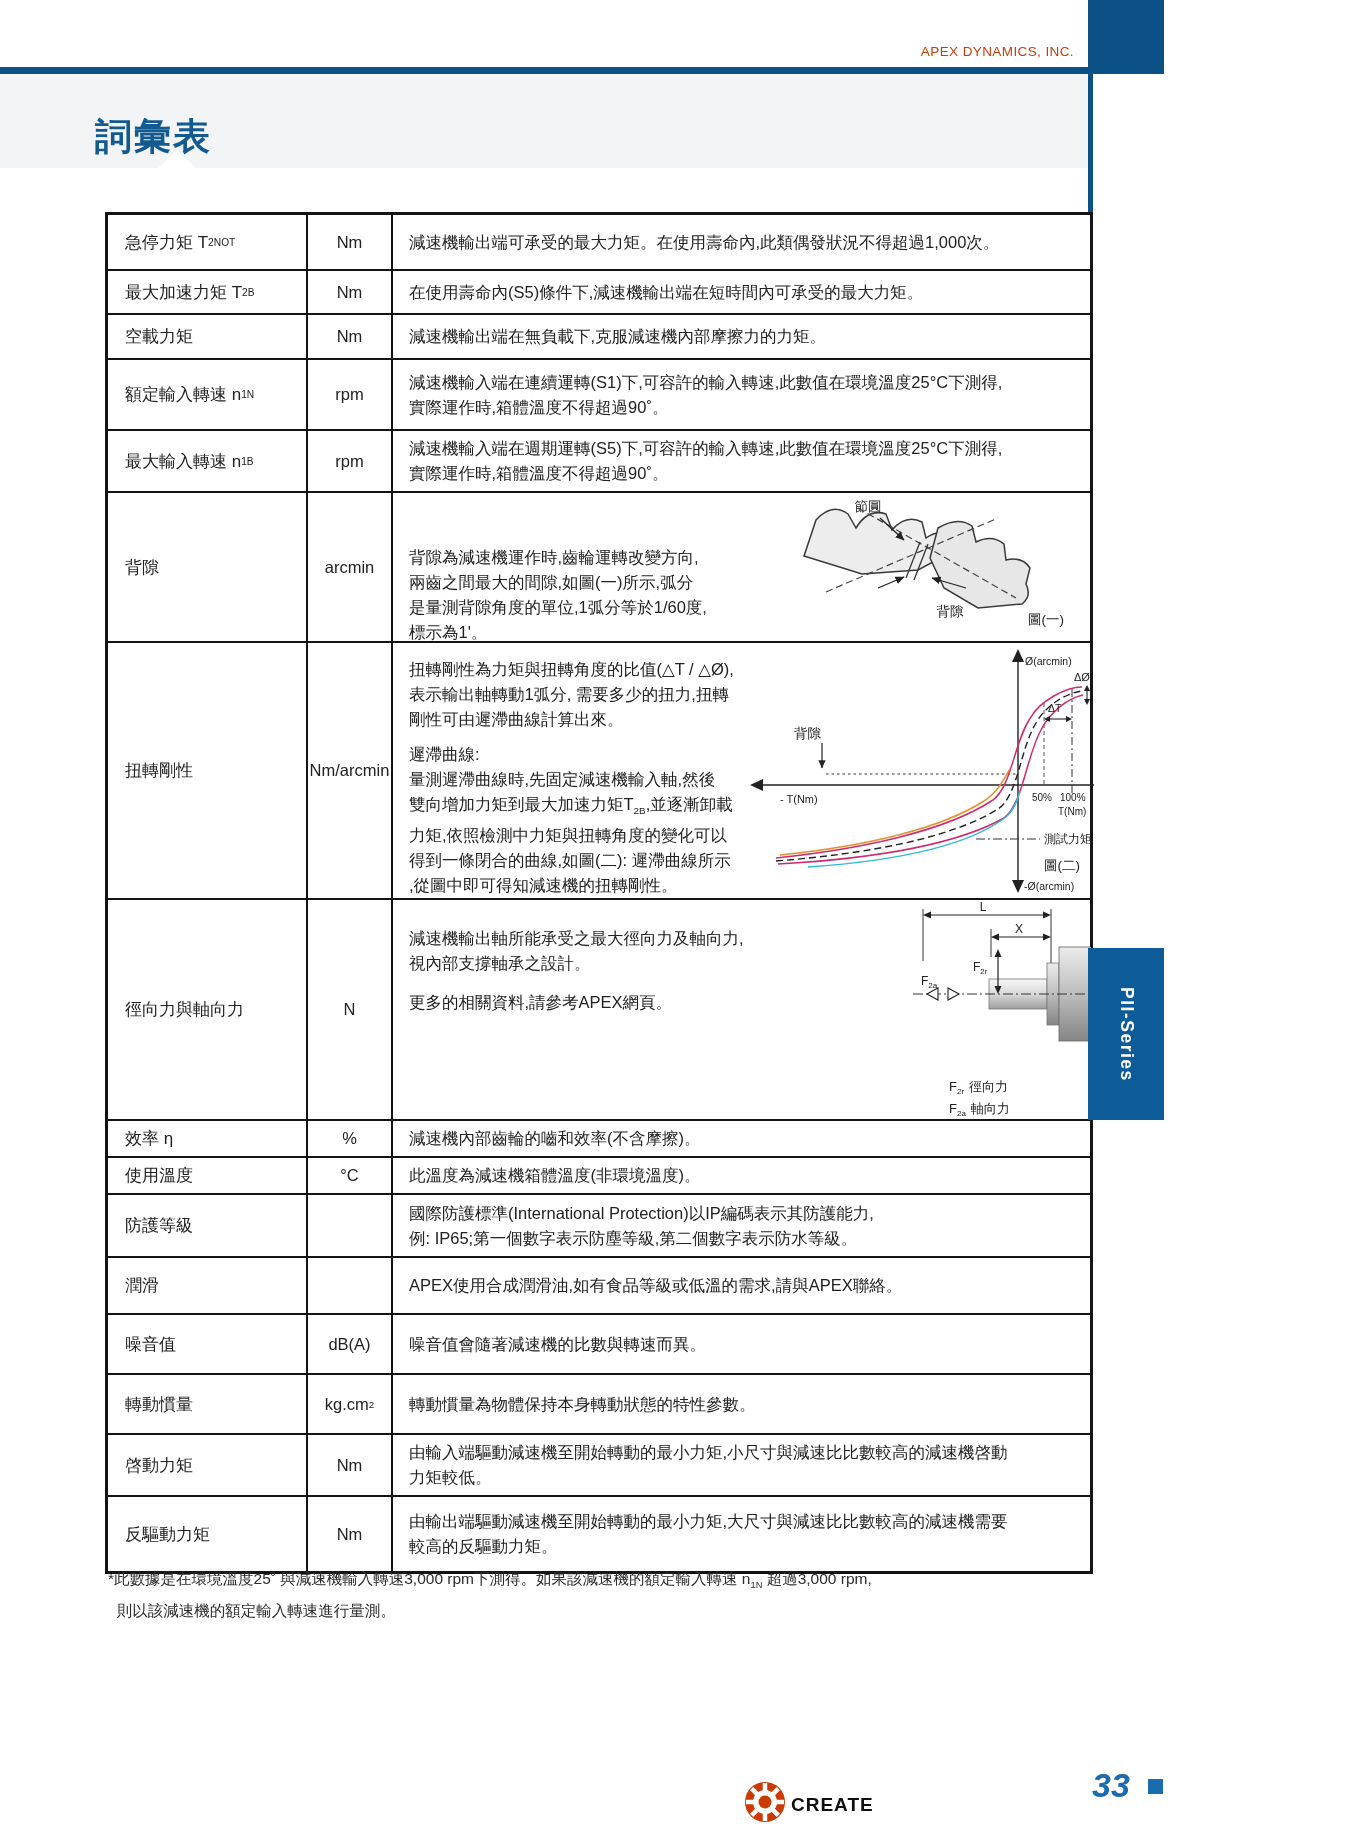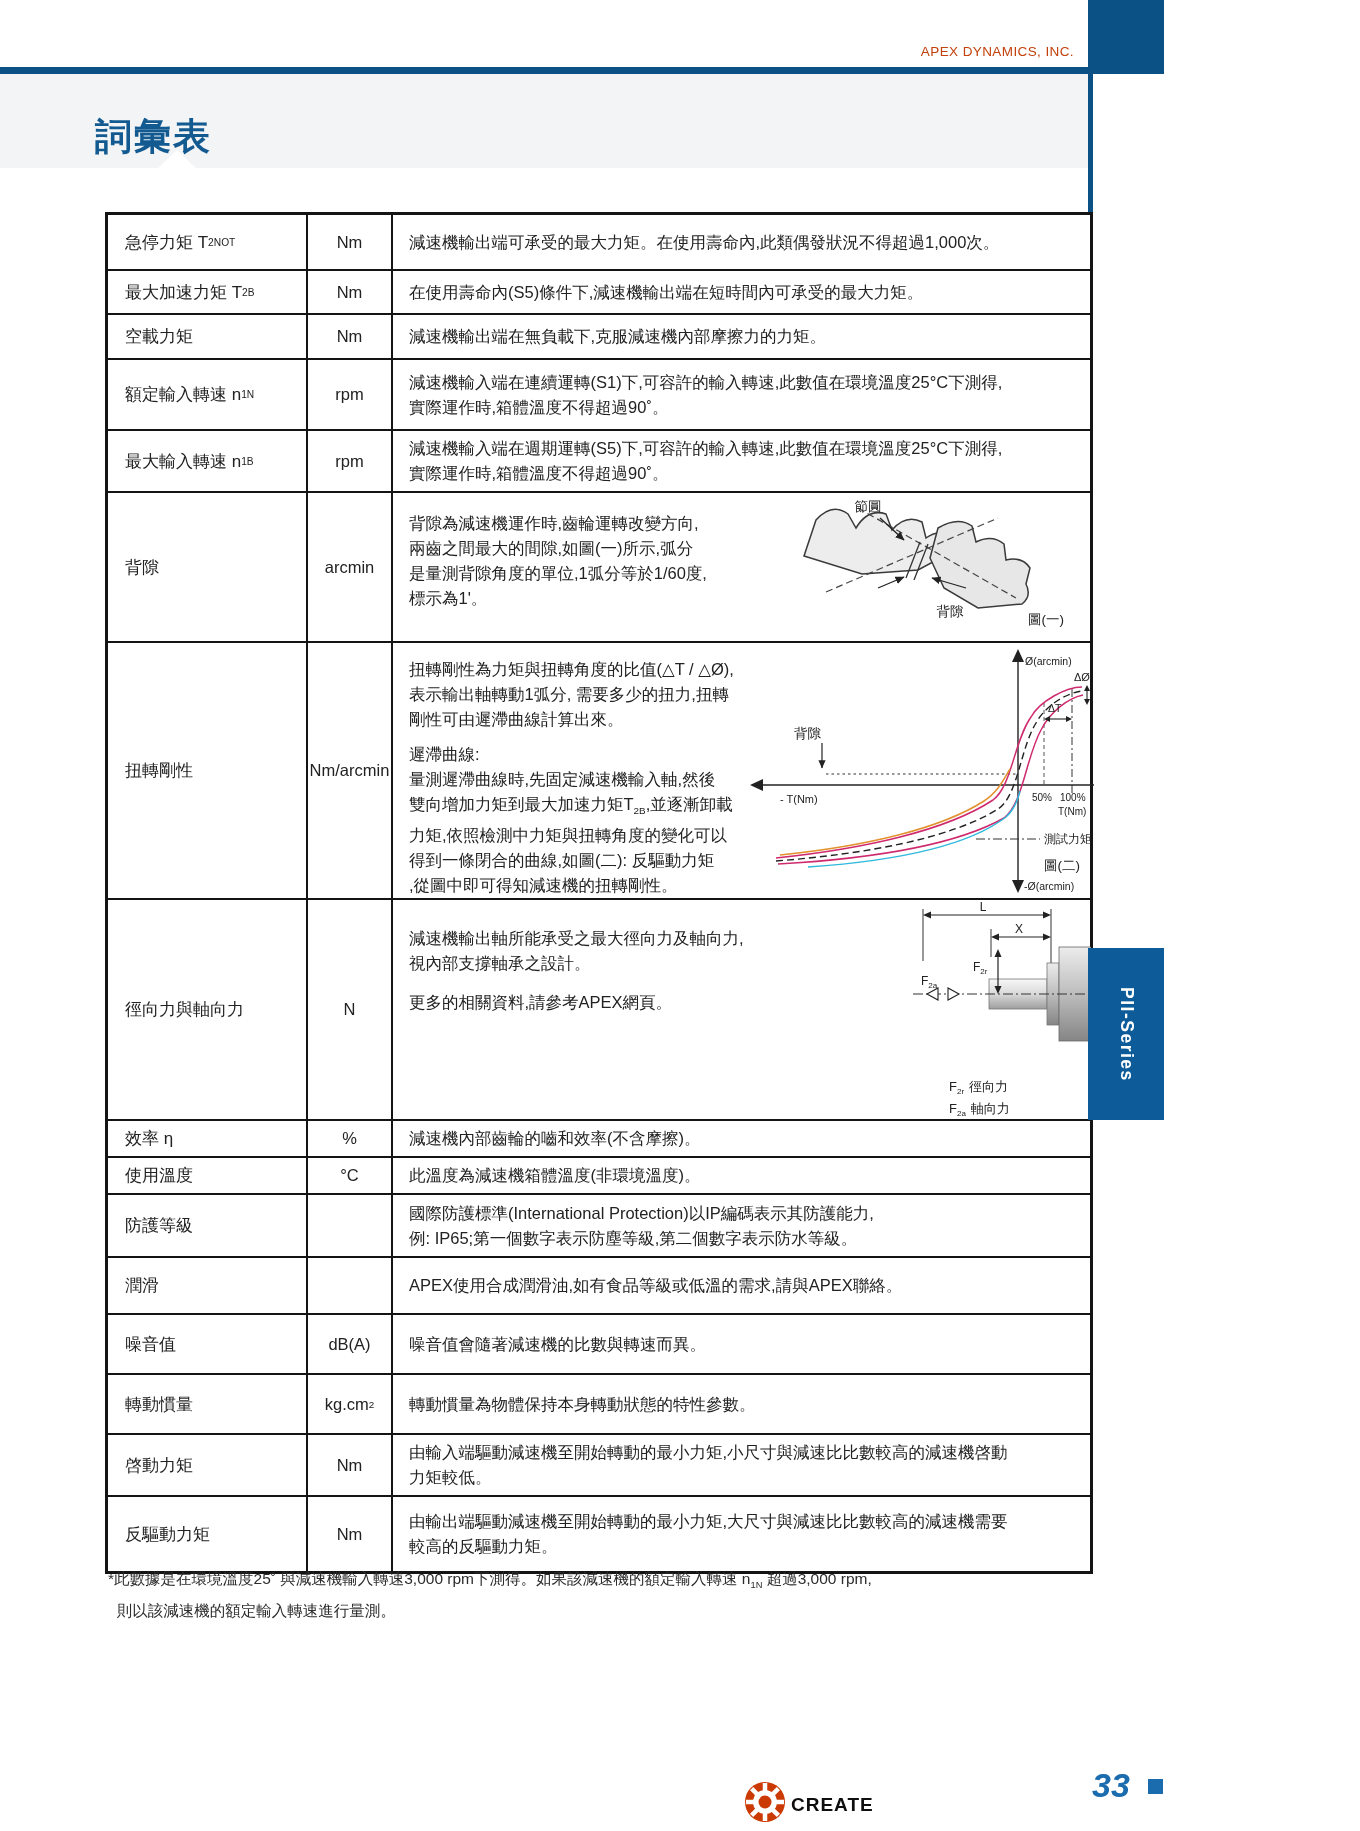--- a/index.html
+++ b/index.html
@@ -93,40 +93,40 @@
         <div class="cell term">最大輸入轉速 n<sub>1B</sub></div>
         <div class="cell unit">rpm</div>
         <div class="cell desc">
           <div class="dline">減速機輸入端在週期運轉(S5)下,可容許的輸入轉速,此數值在環境溫度25°C下測得,</div>
           <div class="dline">實際運作時,箱體溫度不得超過90˚。</div>
         </div>
       </div>
       <div class="trow" style="height: 150px;">
         <div class="cell term">背隙</div>
         <div class="cell unit">arcmin</div>
-        <div class="cell desc top" style="padding-top: 18px;">
+        <div class="cell desc top" style="padding-top: 24px; margin-top: 28px;">
           <div class="dline">背隙為減速機運作時,齒輪運轉改變方向,</div>
           <div class="dline">兩齒之間最大的間隙,如圖(一)所示,弧分</div>
           <div class="dline">是量測背隙角度的單位,1弧分等於1/60度,</div>
           <div class="dline">標示為1'。</div>
         </div>
       </div>
       <div class="trow" style="height: 257px;">
         <div class="cell term">扭轉剛性</div>
         <div class="cell unit">Nm/arcmin</div>
         <div class="cell desc top" style="padding-top: 14px;">
           <div class="dline">扭轉剛性為力矩與扭轉角度的比值(△T / △Ø),</div>
           <div class="dline">表示輸出軸轉動1弧分, 需要多少的扭力,扭轉</div>
           <div class="dline">剛性可由遲滯曲線計算出來。</div>
           <div class="dline blank"></div>
           <div class="dline">遲滯曲線:</div>
           <div class="dline">量測遲滯曲線時,先固定減速機輸入軸,然後</div>
           <div class="dline">雙向增加力矩到最大加速力矩T<sub>2B</sub>,並逐漸卸載</div>
           <div class="dline">力矩,依照檢測中力矩與扭轉角度的變化可以</div>
-          <div class="dline">得到一條閉合的曲線,如圖(二): 反驅動力矩</div>
+          <div class="dline">得到一條閉合的曲線,如圖(二): 遲滯曲線所示</div>
           <div class="dline">,從圖中即可得知減速機的扭轉剛性。</div>
         </div>
       </div>
       <div class="trow" style="height: 221px;">
         <div class="cell term">徑向力與軸向力</div>
         <div class="cell unit">N</div>
         <div class="cell desc top" style="padding-top: 26px;">
           <div class="dline">減速機輸出軸所能承受之最大徑向力及軸向力,</div>
           <div class="dline">視內部支撐軸承之設計。</div>
           <div class="dline blank"></div>

